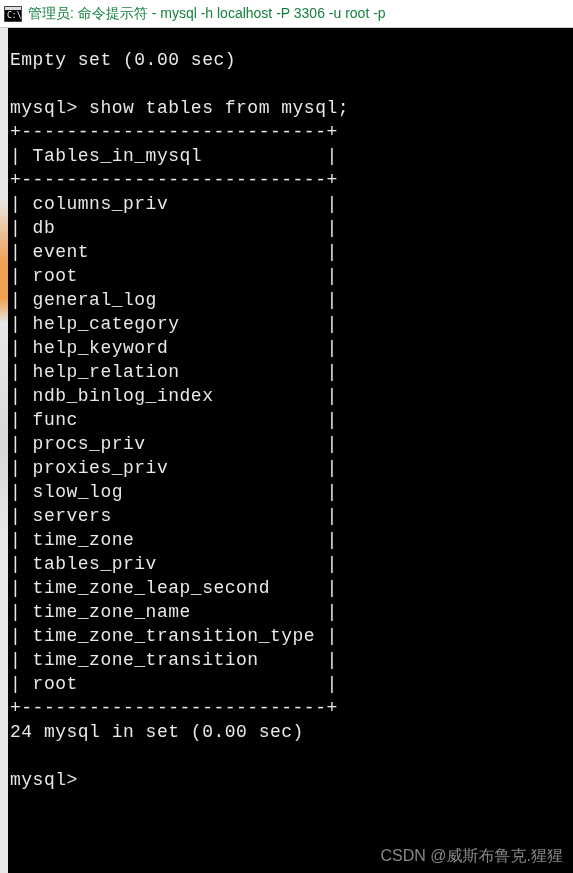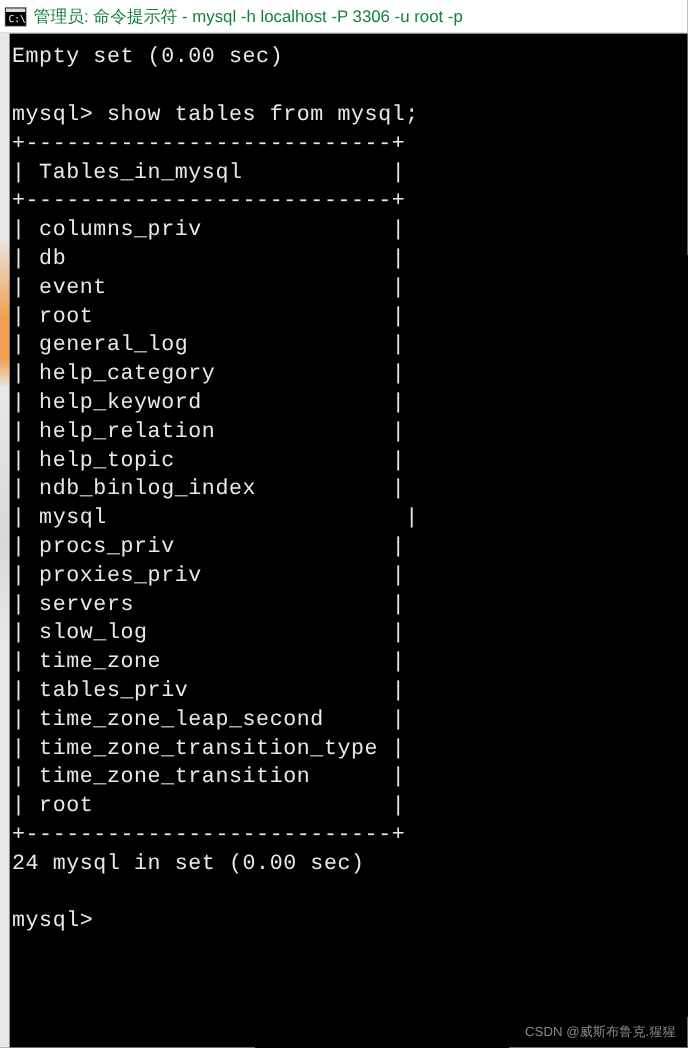--- a/index.html
+++ b/index.html
@@ -52,34 +52,34 @@
     .terminal {
       position: absolute;
       left: 8px;
       top: 28px;
       width: 565px;
       height: 845px;
       background: #000;
       color: #e8e8e8;
       font-size: 18px;
       line-height: 24px;
-      padding: 8px 0 0 0;
+      padding: 20px 0 0 0;
       font-family: "Consolas", "Courier New", monospace;
       letter-spacing: 0.5px;
     }
     .term-line {
       white-space: pre;
       padding-left: 2px;
     }
     .watermark {
       position: absolute;
       bottom: 6px;
       right: 10px;
       font-family: "Microsoft YaHei", sans-serif;
-      font-size: 11px;
+      font-size: 16px;
       color: #888;
     }
   </style>
 </head>
 <body>
 
 <div class="titlebar">
   <span class="titlebar-icon">
     <svg width="18" height="16" viewBox="0 0 18 16">
       <rect x="0" y="0" width="18" height="16" fill="#000" stroke="#888" stroke-width="1"></rect>
@@ -101,30 +101,30 @@
   <div class="term-line">+---------------------------+</div>
   <div id="rows-container">
       <div class="term-line">| columns_priv              |</div>
       <div class="term-line">| db                        |</div>
       <div class="term-line">| event                     |</div>
       <div class="term-line">| root                      |</div>
       <div class="term-line">| general_log               |</div>
       <div class="term-line">| help_category             |</div>
       <div class="term-line">| help_keyword              |</div>
       <div class="term-line">| help_relation             |</div>
-      <div class="term-line">| help_topic                |</div>
       <div class="term-line">| ndb_binlog_index          |</div>
-      <div class="term-line">| mysql                      |</div>
+      <div class="term-line">| func                      |</div>
       <div class="term-line">| procs_priv                |</div>
       <div class="term-line">| proxies_priv              |</div>
+      <div class="term-line">| slow_log                  |</div>
       <div class="term-line">| servers                   |</div>
-      <div class="term-line">| slow_log                  |</div>
       <div class="term-line">| time_zone                 |</div>
       <div class="term-line">| tables_priv               |</div>
       <div class="term-line">| time_zone_leap_second     |</div>
+      <div class="term-line">| time_zone_name            |</div>
       <div class="term-line">| time_zone_transition_type |</div>
       <div class="term-line">| time_zone_transition      |</div>
       <div class="term-line">| root                      |</div>
     </div>
   <div class="term-line">+---------------------------+</div>
   <div class="term-line">24 mysql in set (0.00 sec)</div>
   <div class="term-line"> </div>
   <div class="term-line">mysql&gt;</div>
 </div>
 

